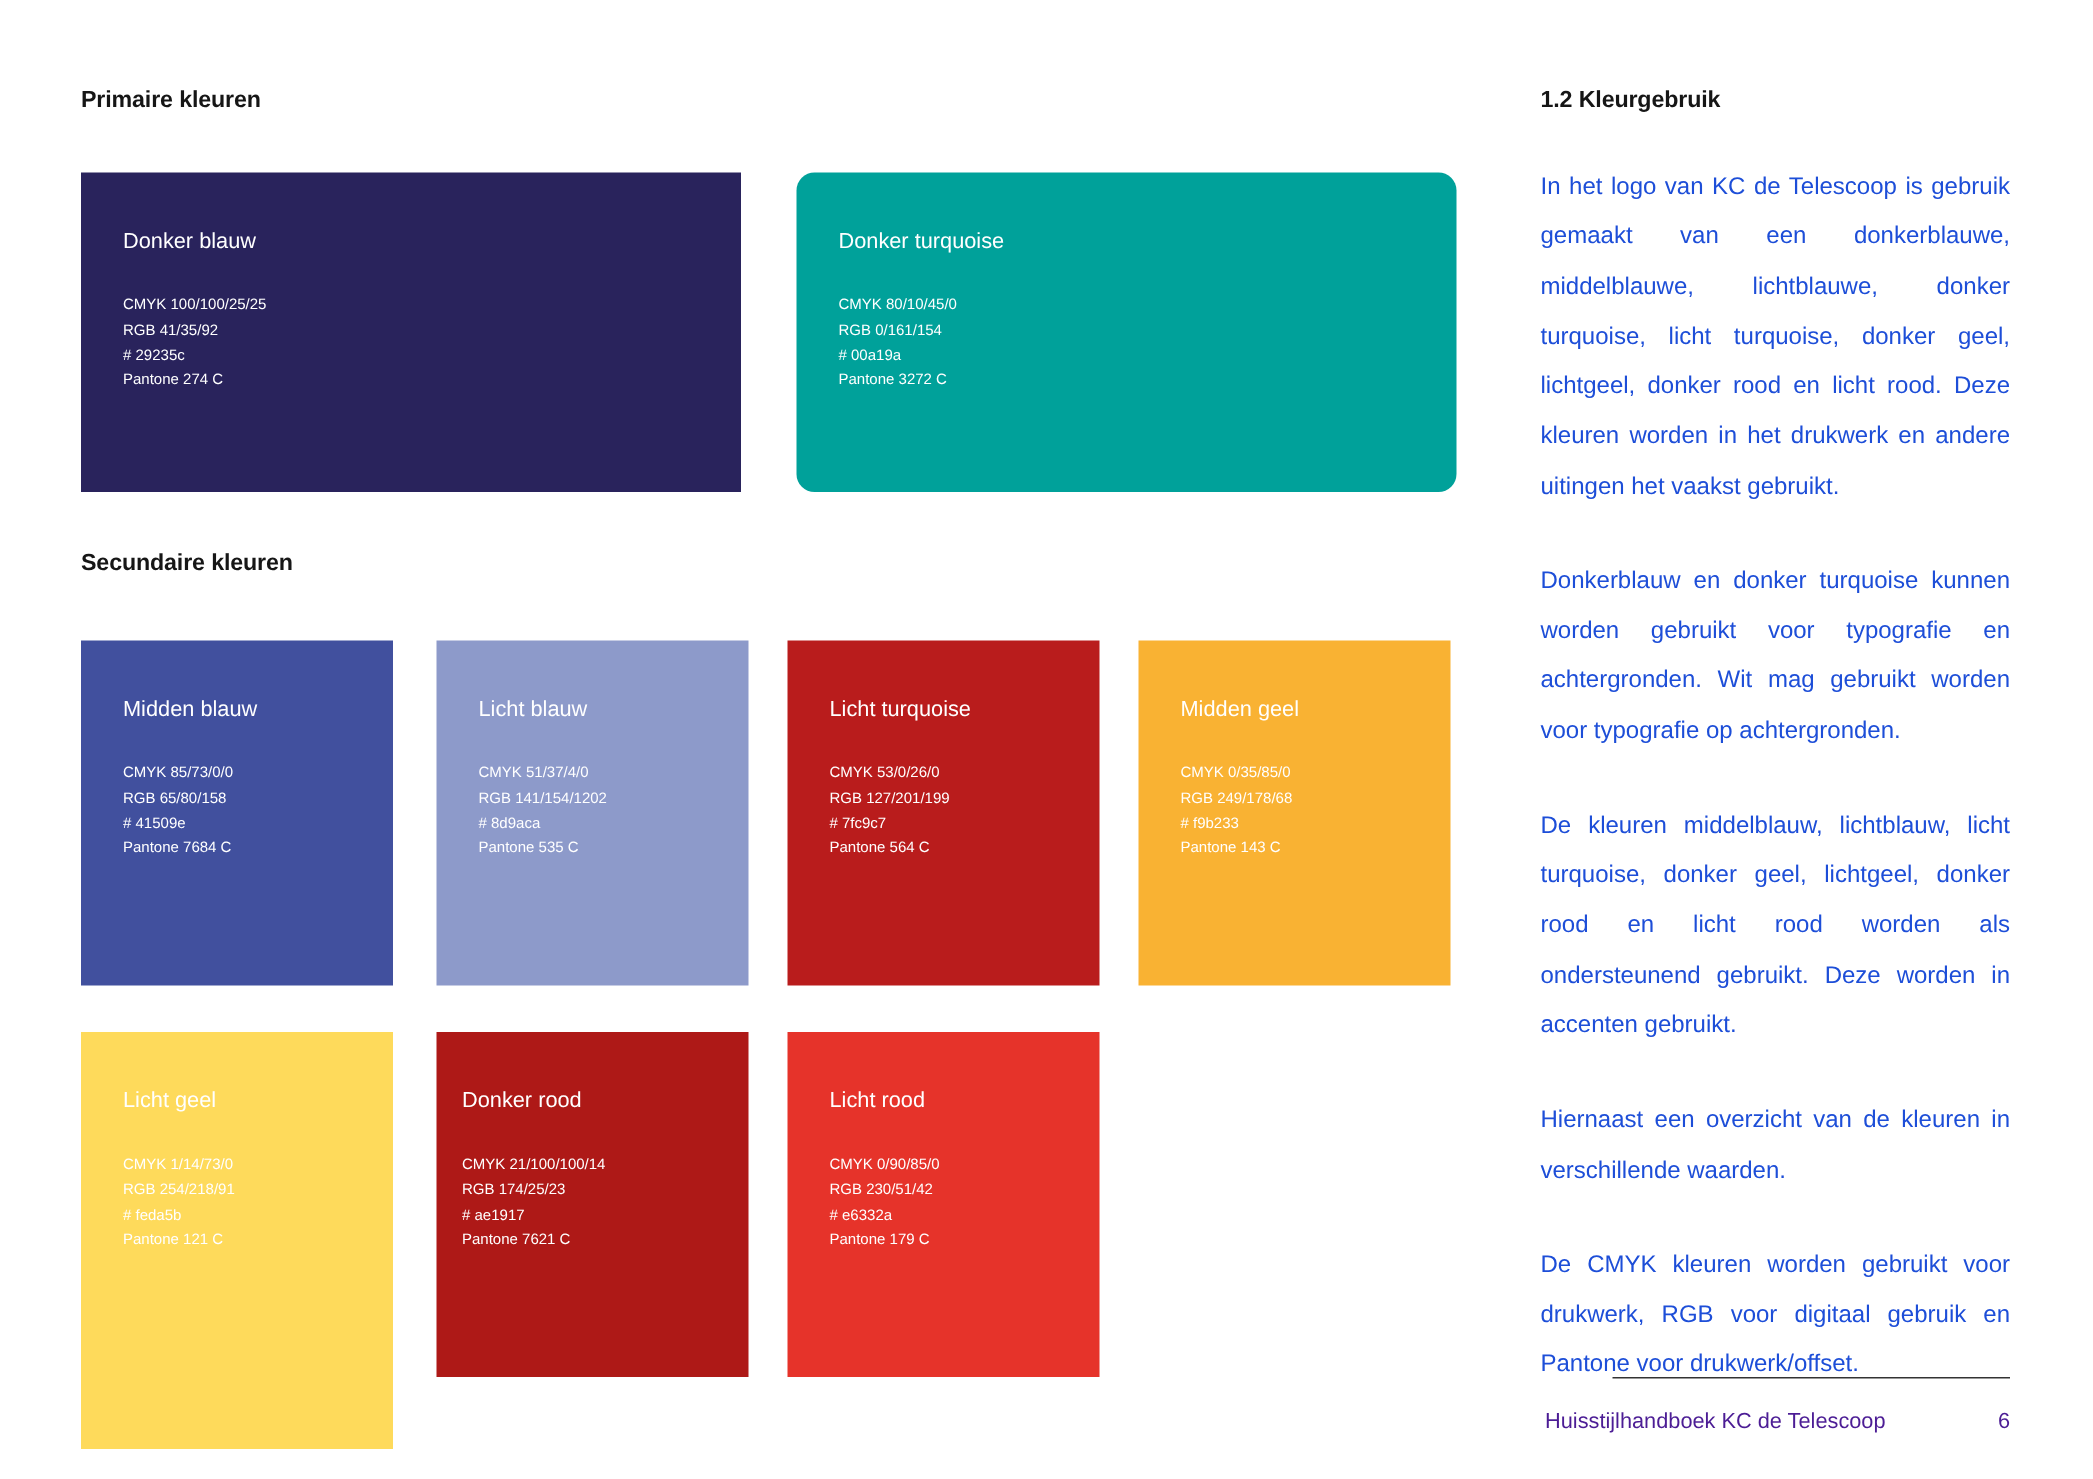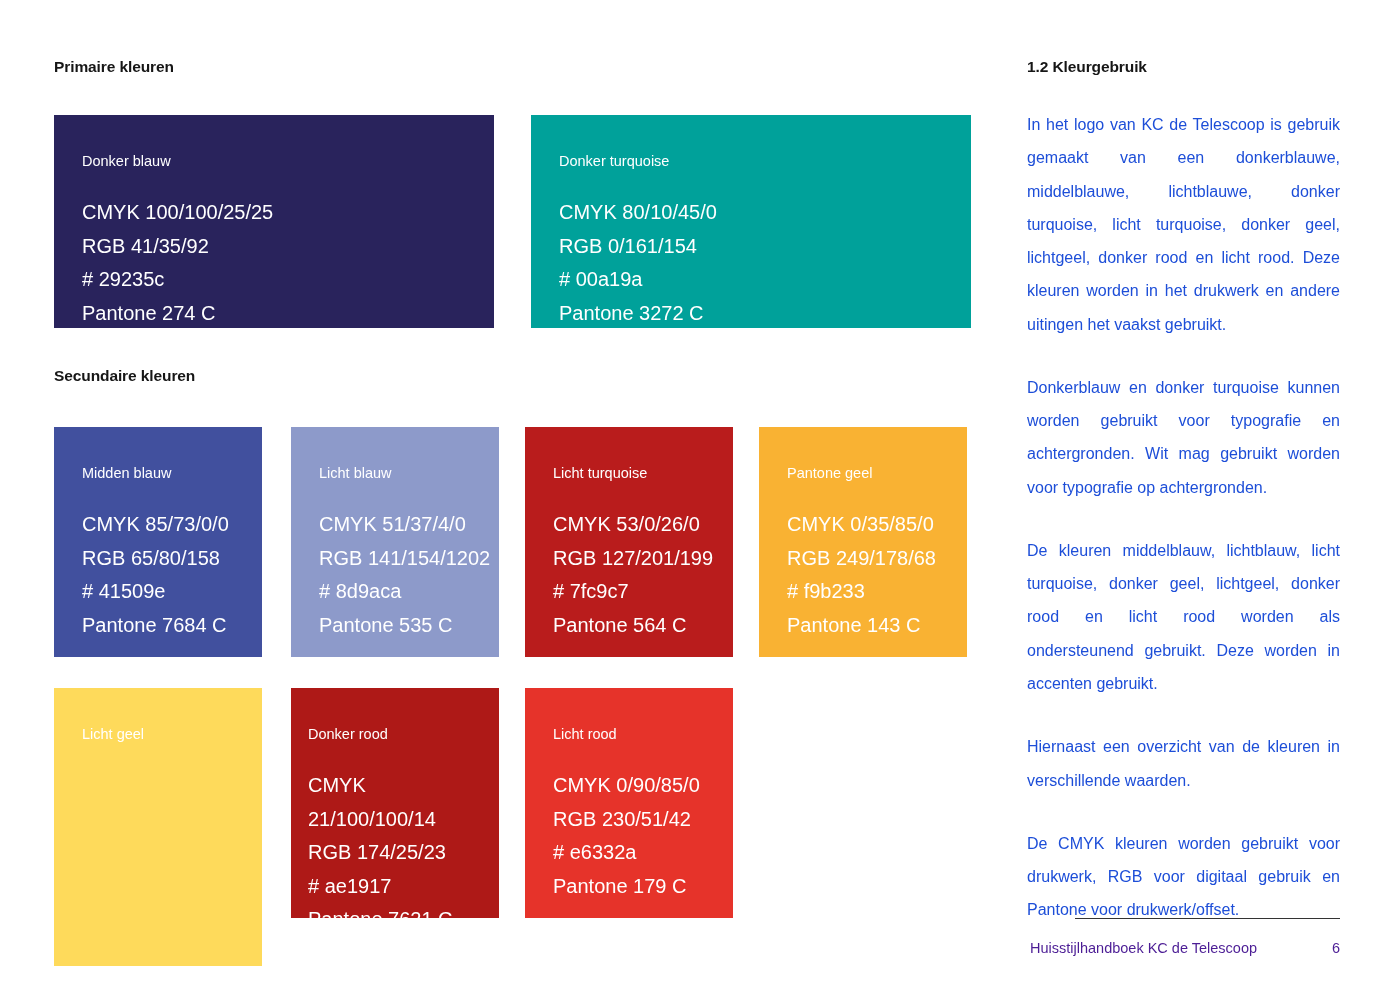--- a/index.html
+++ b/index.html
@@ -42,31 +42,31 @@
     padding: 38px 0 0 28px;
     color: #ffffff;
   }
   .swatch-name {
     font-size: 14.5px;
     line-height: 1.2;
     margin: 0 0 26px 0;
     font-weight: normal;
   }
   .swatch-specs {
-    font-size: 20px;
+    font-size: 10px;
     line-height: 1.67;
     white-space: pre-line;
   }
 
   
   #swatch-donker-blauw {
     left: 0; top: 115px; width: 440px; height: 213px;
   }
   #swatch-donker-turquoise {
-    left: 477px; top: 115px; width: 440px; height: 213px;
+    left: 477px; top: 115px; width: 440px; height: 213px; border-radius: 12px;
   }
 
   
   #swatch-midden-blauw     { left: 0px;   top: 427px; width: 208px; height: 230px; }
   #swatch-licht-blauw      { left: 237px; top: 427px; width: 208px; height: 230px; }
   #swatch-licht-turquoise  { left: 471px; top: 427px; width: 208px; height: 230px; }
   #swatch-donker-geel      { left: 705px; top: 427px; width: 208px; height: 230px; }
 
   
   #swatch-licht-geel   { left: 0px;   top: 688px; width: 208px; height: 278px; }
@@ -175,29 +175,33 @@
 
   <div class="swatch" id="swatch-licht-turquoise" style="background-color: #b91c1c; color: rgb(255, 255, 255);">
     <div class="swatch-name">Licht turquoise</div>
     <div class="swatch-specs">CMYK 53/0/26/0
 RGB 127/201/199
 # 7fc9c7
 Pantone 564 C</div>
   </div>
 
   <div class="swatch" id="swatch-donker-geel" style="background-color: rgb(249, 178, 51); color: rgb(255, 255, 255);">
-    <div class="swatch-name">Pantone geel</div>
+    <div class="swatch-name">Midden geel</div>
     <div class="swatch-specs">CMYK 0/35/85/0
 RGB 249/178/68
 # f9b233
 Pantone 143 C</div>
   </div>
 
   <div class="swatch" id="swatch-licht-geel" style="background-color: rgb(254, 218, 91); color: rgb(255, 255, 255);">
     <div class="swatch-name">Licht geel</div>
+    <div class="swatch-specs">CMYK 1/14/73/0
+RGB 254/218/91
+# feda5b
+Pantone 121 C</div>
   </div>
 
   <div class="swatch" id="swatch-donker-rood" style="background-color: rgb(174, 25, 23); color: rgb(255, 255, 255); padding-left: 17px;">
     <div class="swatch-name">Donker rood</div>
     <div class="swatch-specs">CMYK 21/100/100/14
 RGB 174/25/23
 # ae1917
 Pantone 7621 C</div>
   </div>
 

